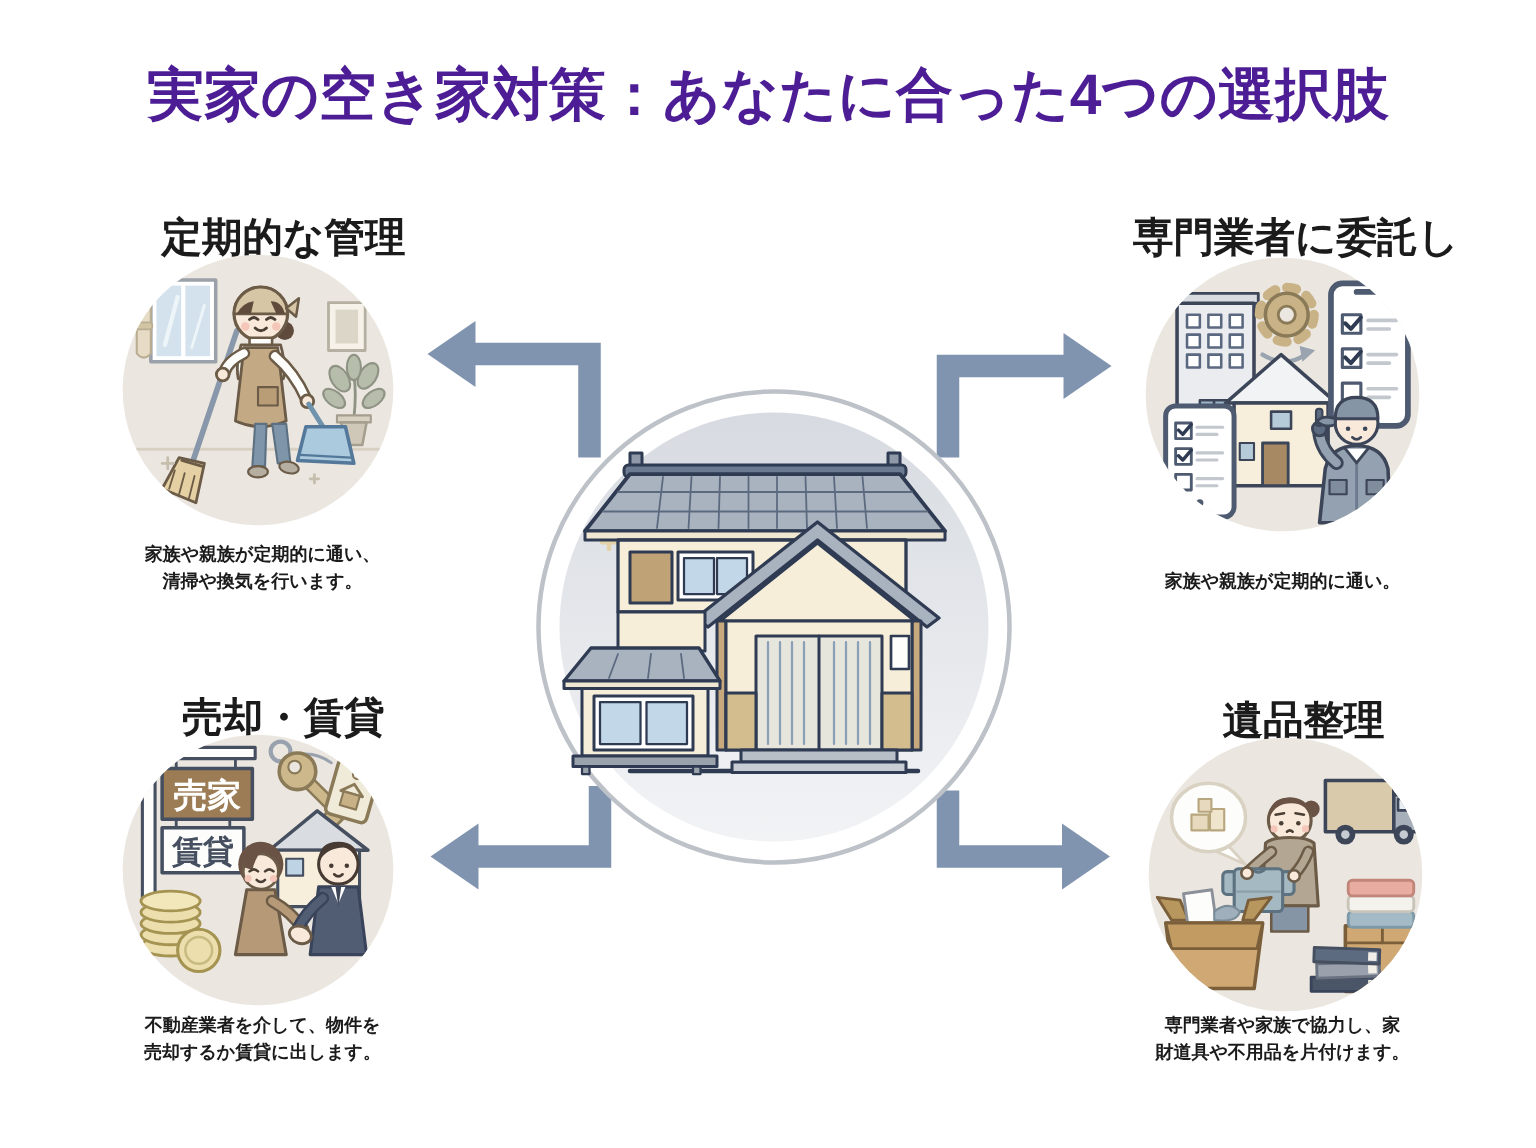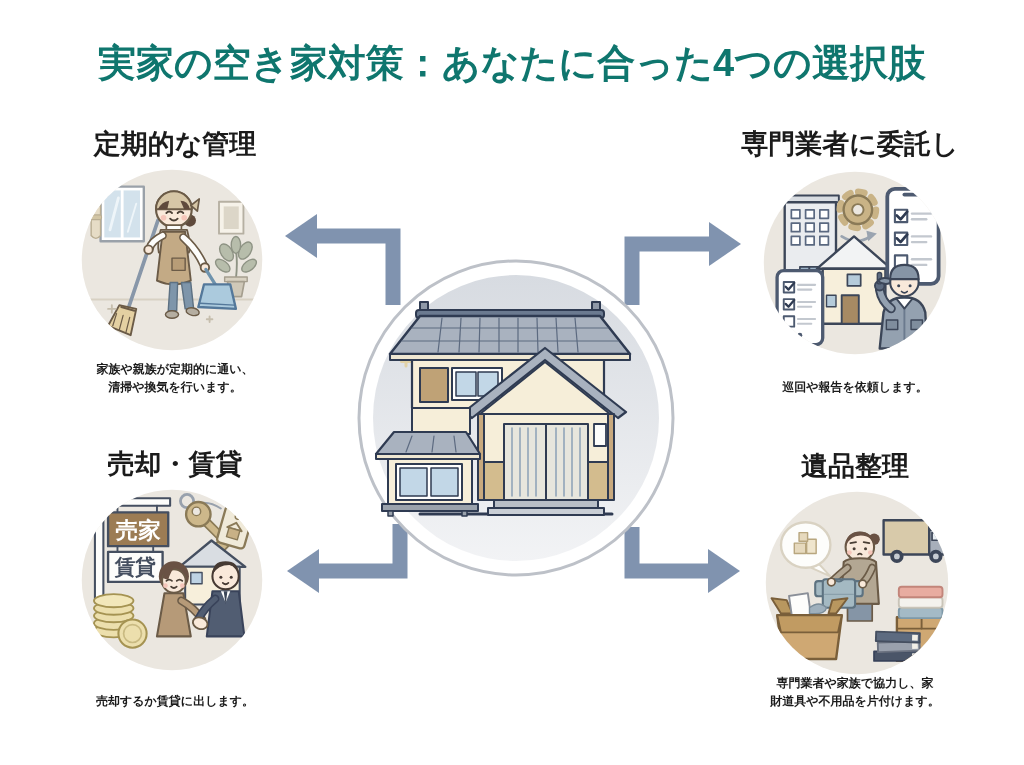--- a/index.html
+++ b/index.html
@@ -2,23 +2,23 @@
 <html><head>
 <meta charset="utf-8">
 <style>
   html,body{margin:0;padding:0;}
   .canvas{
     position:relative;width:1024px;height:765px;background:#ffffff;overflow:hidden;
     font-family:"Liberation Sans","DejaVu Sans",sans-serif;color:#1b1b1b;
   }
   .title{
     position:absolute;top:38px;left:0;width:1024px;text-align:center;
-    font-size:38px;font-weight:700;letter-spacing:0;margin:0;color:#0f766e;
+    font-size:38px;font-weight:700;letter-spacing:0;margin:0;color:#4c1d95;
   }
-  .heading{position:absolute;margin:0;text-align:center;font-size:27px;font-weight:700;color:#1b1b1b;}
+  .heading{position:absolute;margin:14px;text-align:center;font-size:27px;font-weight:700;color:#1b1b1b;}
   .h-tl{left:20px;top:126px;width:310px;}
   .h-tr{left:695px;top:126px;width:310px;}
   .h-bl{left:20px;top:446px;width:310px;}
   .h-br{left:695px;top:448px;width:320px;}
   .desc{position:absolute;margin:0;text-align:center;font-size:12px;line-height:1.5;font-weight:700;color:#1b1b1b;}
   .d-tl{left:15px;top:360px;width:320px;}
   .d-tr{left:693px;top:360px;width:324px;}
   .d-bl{left:15px;top:674px;width:320px;}
   .d-br{left:690px;top:674px;width:330px;}
   .illus{position:absolute;}
@@ -312,21 +312,21 @@
             <path d="M137,117 q-9,-3 -13,2 q7,5 13,2 Z" fill="#8695a6" stroke="#3c4658" stroke-width="2"></path>
             <circle cx="146" cy="124" r="1.6" fill="#3c4658"></circle>
               <circle cx="158" cy="124" r="1.6" fill="#3c4658"></circle>
             <path d="M149,130 q3,3 6,0" fill="none" stroke="#3c4658" stroke-width="1.8"></path>
           </g>
         </g>
       </svg>
     </div>
     <p class="desc d-tr">
       <br>
-      <span>巡回や報告を依頼します。</span>
+      <span>家族や親族が定期的に通い。</span>
     </p>
   </section>
 
   <section>
     <h2 class="heading h-bl">売却・賃貸</h2>
     <div class="illus i-bl">
       <svg viewBox="0 0 200 200" width="188" height="188">
         <defs>
             <clipPath id="cBL">
               <circle cx="100" cy="100" r="96"></circle>
@@ -403,21 +403,21 @@
             <polygon points="152,112 157,124 162,112" fill="#ffffff"></polygon>
             <polygon points="155,112 159,112 157,126" fill="#3c4658"></polygon>
             <path d="M146,120 Q134,130 128,142" fill="none" stroke="#39435a" stroke-width="9"></path>
             <path d="M146,120 Q134,130 128,142" fill="none" stroke="#515d72" stroke-width="5.5"></path>
           </g>
           <ellipse cx="130" cy="146" rx="8" ry="6" fill="#f9e9da" stroke="#6b5b47" stroke-width="2" transform="rotate(20 130 146)"></ellipse>
         </g>
       </svg>
     </div>
     <p class="desc d-bl">
-      <br>
+      <span>不動産業者を介して、物件を</span><br>
       <span>売却するか賃貸に出します。</span>
     </p>
   </section>
 
   <section>
     <h2 class="heading h-br">遺品整理</h2>
     <div class="illus i-br">
       <svg viewBox="0 0 200 200" width="190" height="190">
         <defs>
             <clipPath id="cBR">

